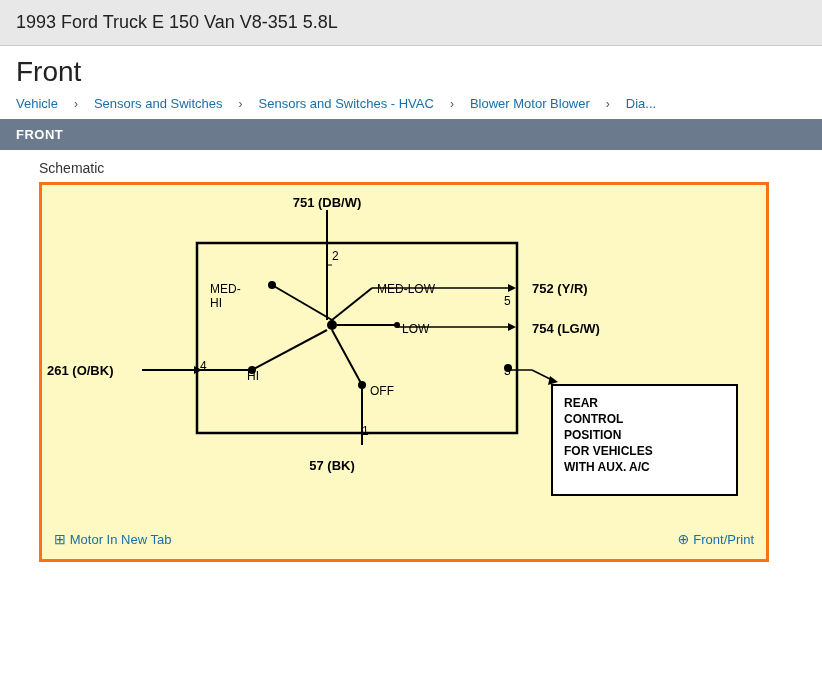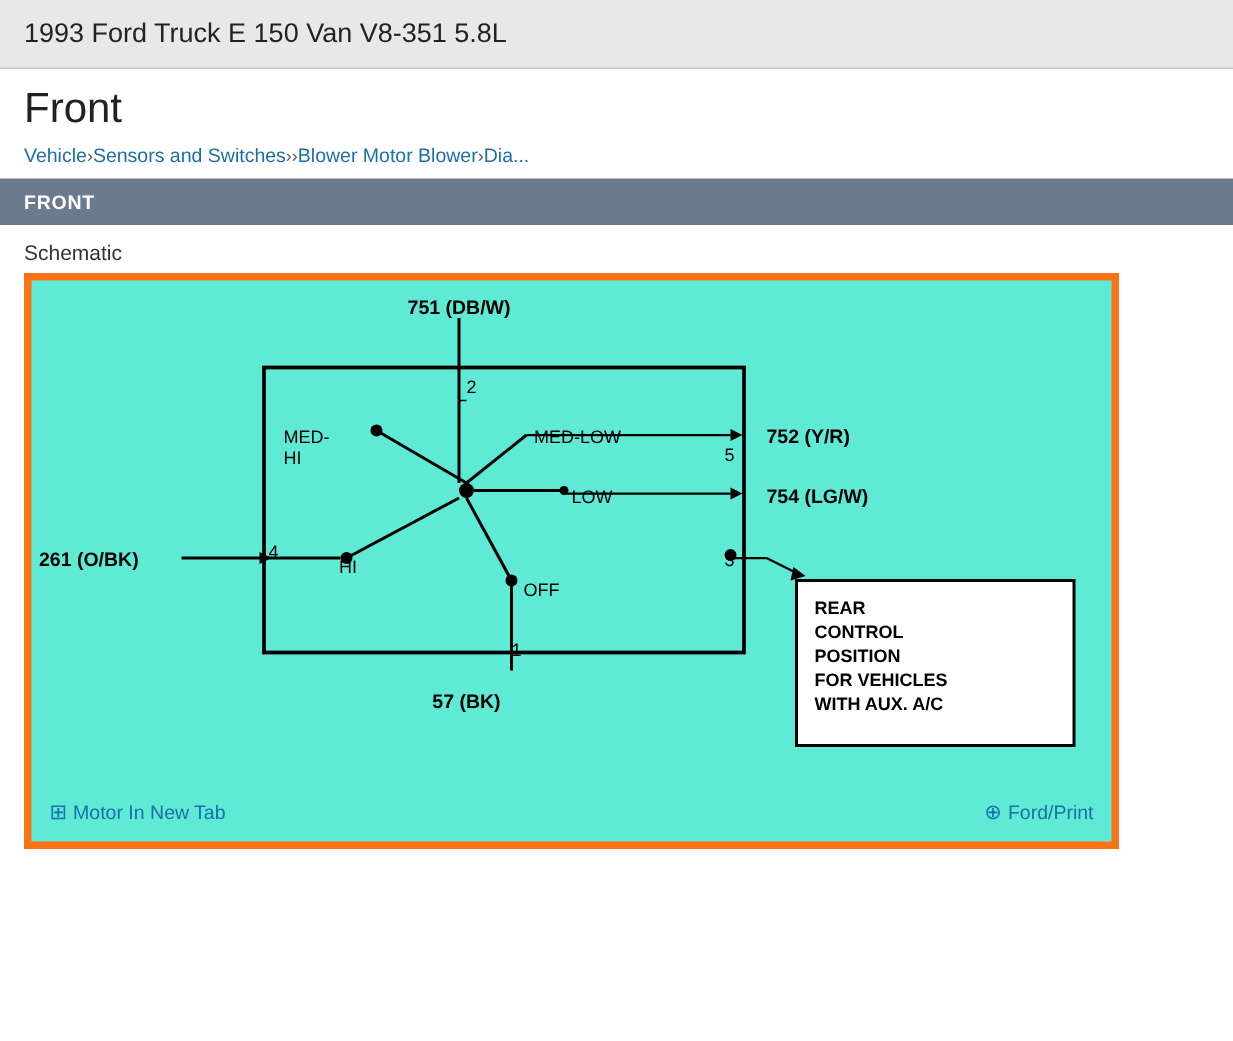--- a/index.html
+++ b/index.html
@@ -31,21 +31,21 @@
       margin-bottom: 4px;
     }
 
     .breadcrumb {
       display: flex;
       align-items: center;
       flex-wrap: wrap;
       padding: 4px 0 8px 0;
       font-size: 13px;
       color: #1a6fa8;
-      gap: 0;
+      gap: 16px;
     }
     .breadcrumb a {
       color: #1a6fa8;
       text-decoration: none;
       cursor: pointer;
     }
     .breadcrumb .chevron {
       color: #555;
       font-size: 12px;
     }
@@ -54,32 +54,33 @@
       background: #6b7b8d;
       color: #fff;
       font-size: 13px;
       font-weight: bold;
       padding: 8px 16px;
       letter-spacing: 0.5px;
     }
 
     .schematic-section {
       padding: 10px 16px;
+      margin-left: 23px;
     }
     .schematic-label {
       font-size: 14px;
       color: #333;
       margin-bottom: 6px;
     }
 
     .schematic-container {
-      border: 5px solid #f97316;
+      border: 3px solid #f97316;
       width: 730px;
       position: relative;
-      background: #5eead4;
+      background: #fef9c3;
       padding-bottom: 8px;
     }
 
     .schematic-diagram {
       width: 100%;
       height: 340px;
       position: relative;
     }
 
     .schematic-footer {
@@ -111,20 +112,21 @@
 </div>
 
 <div class="page-section">
   <h1 class="page-title">Front</h1>
 
   <nav class="breadcrumb">
     <a>Vehicle</a>
     <span class="chevron">›</span>
     <a>Sensors and Switches</a>
     <span class="chevron">›</span>
+    <a>Sensors and Switches - HVAC</a>
     <span class="chevron">›</span>
     <a>Blower Motor Blower</a>
     <span class="chevron">›</span>
     <a>Dia...</a>
   </nav>
 </div>
 
 <div class="section-header-bar">
   <span>FRONT</span>
 </div>
@@ -227,17 +229,17 @@
       </svg>
     </div>
 
     <div class="schematic-footer">
       <div class="footer-link">
         <span style="font-size:14px;">⊞</span>
         <span>Motor In New Tab</span>
       </div>
       <div class="footer-link">
         <span style="font-size:14px;">⊕</span>
-        <span>Ford/Print</span>
+        <span>Front/Print</span>
       </div>
     </div>
   </div>
 </div>
 
 </body></html>

